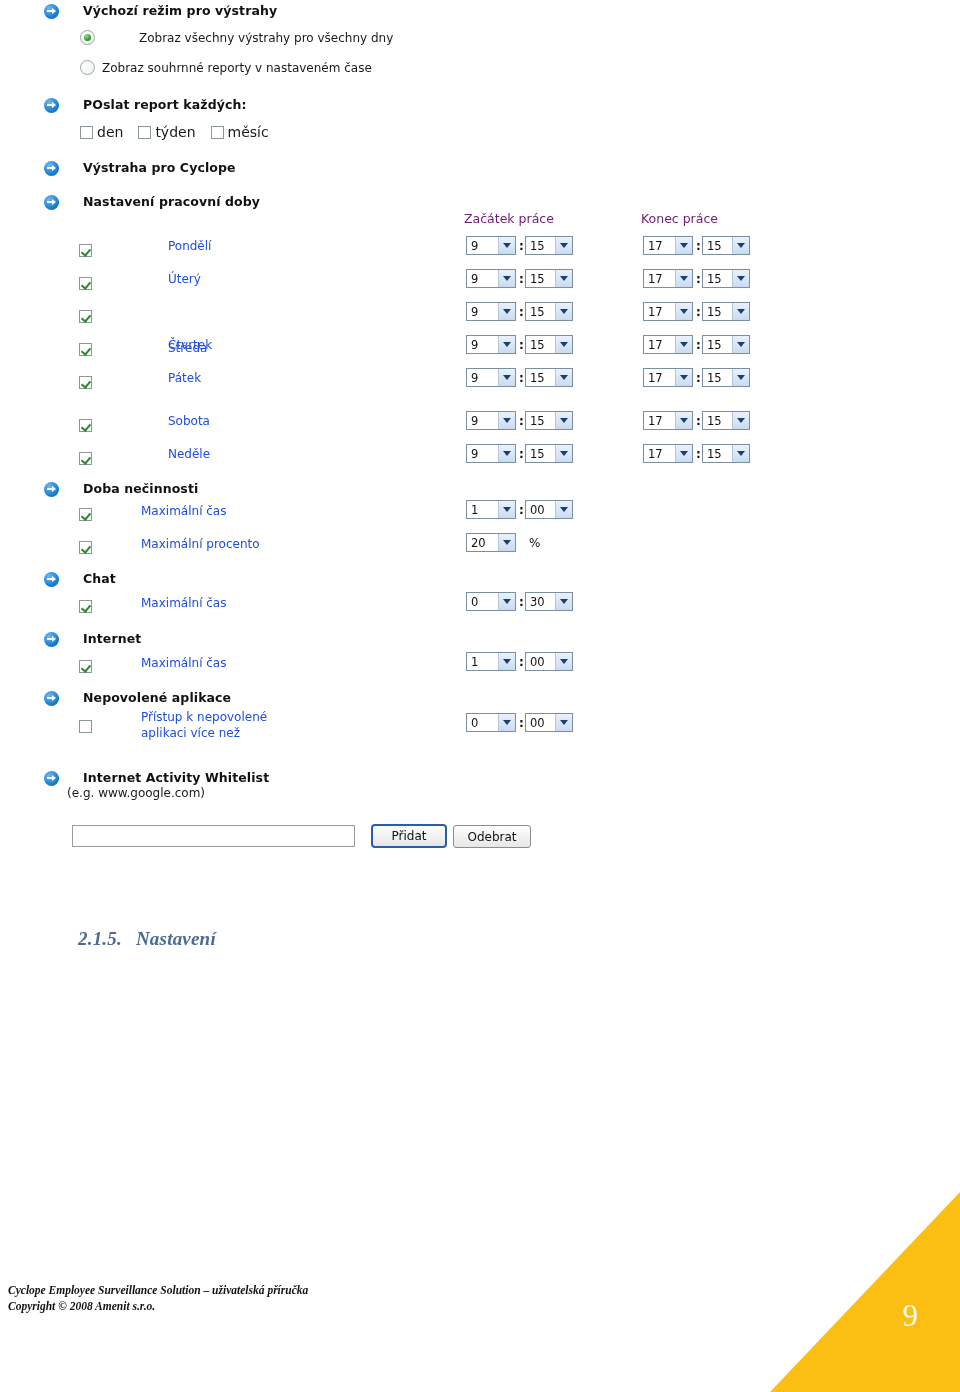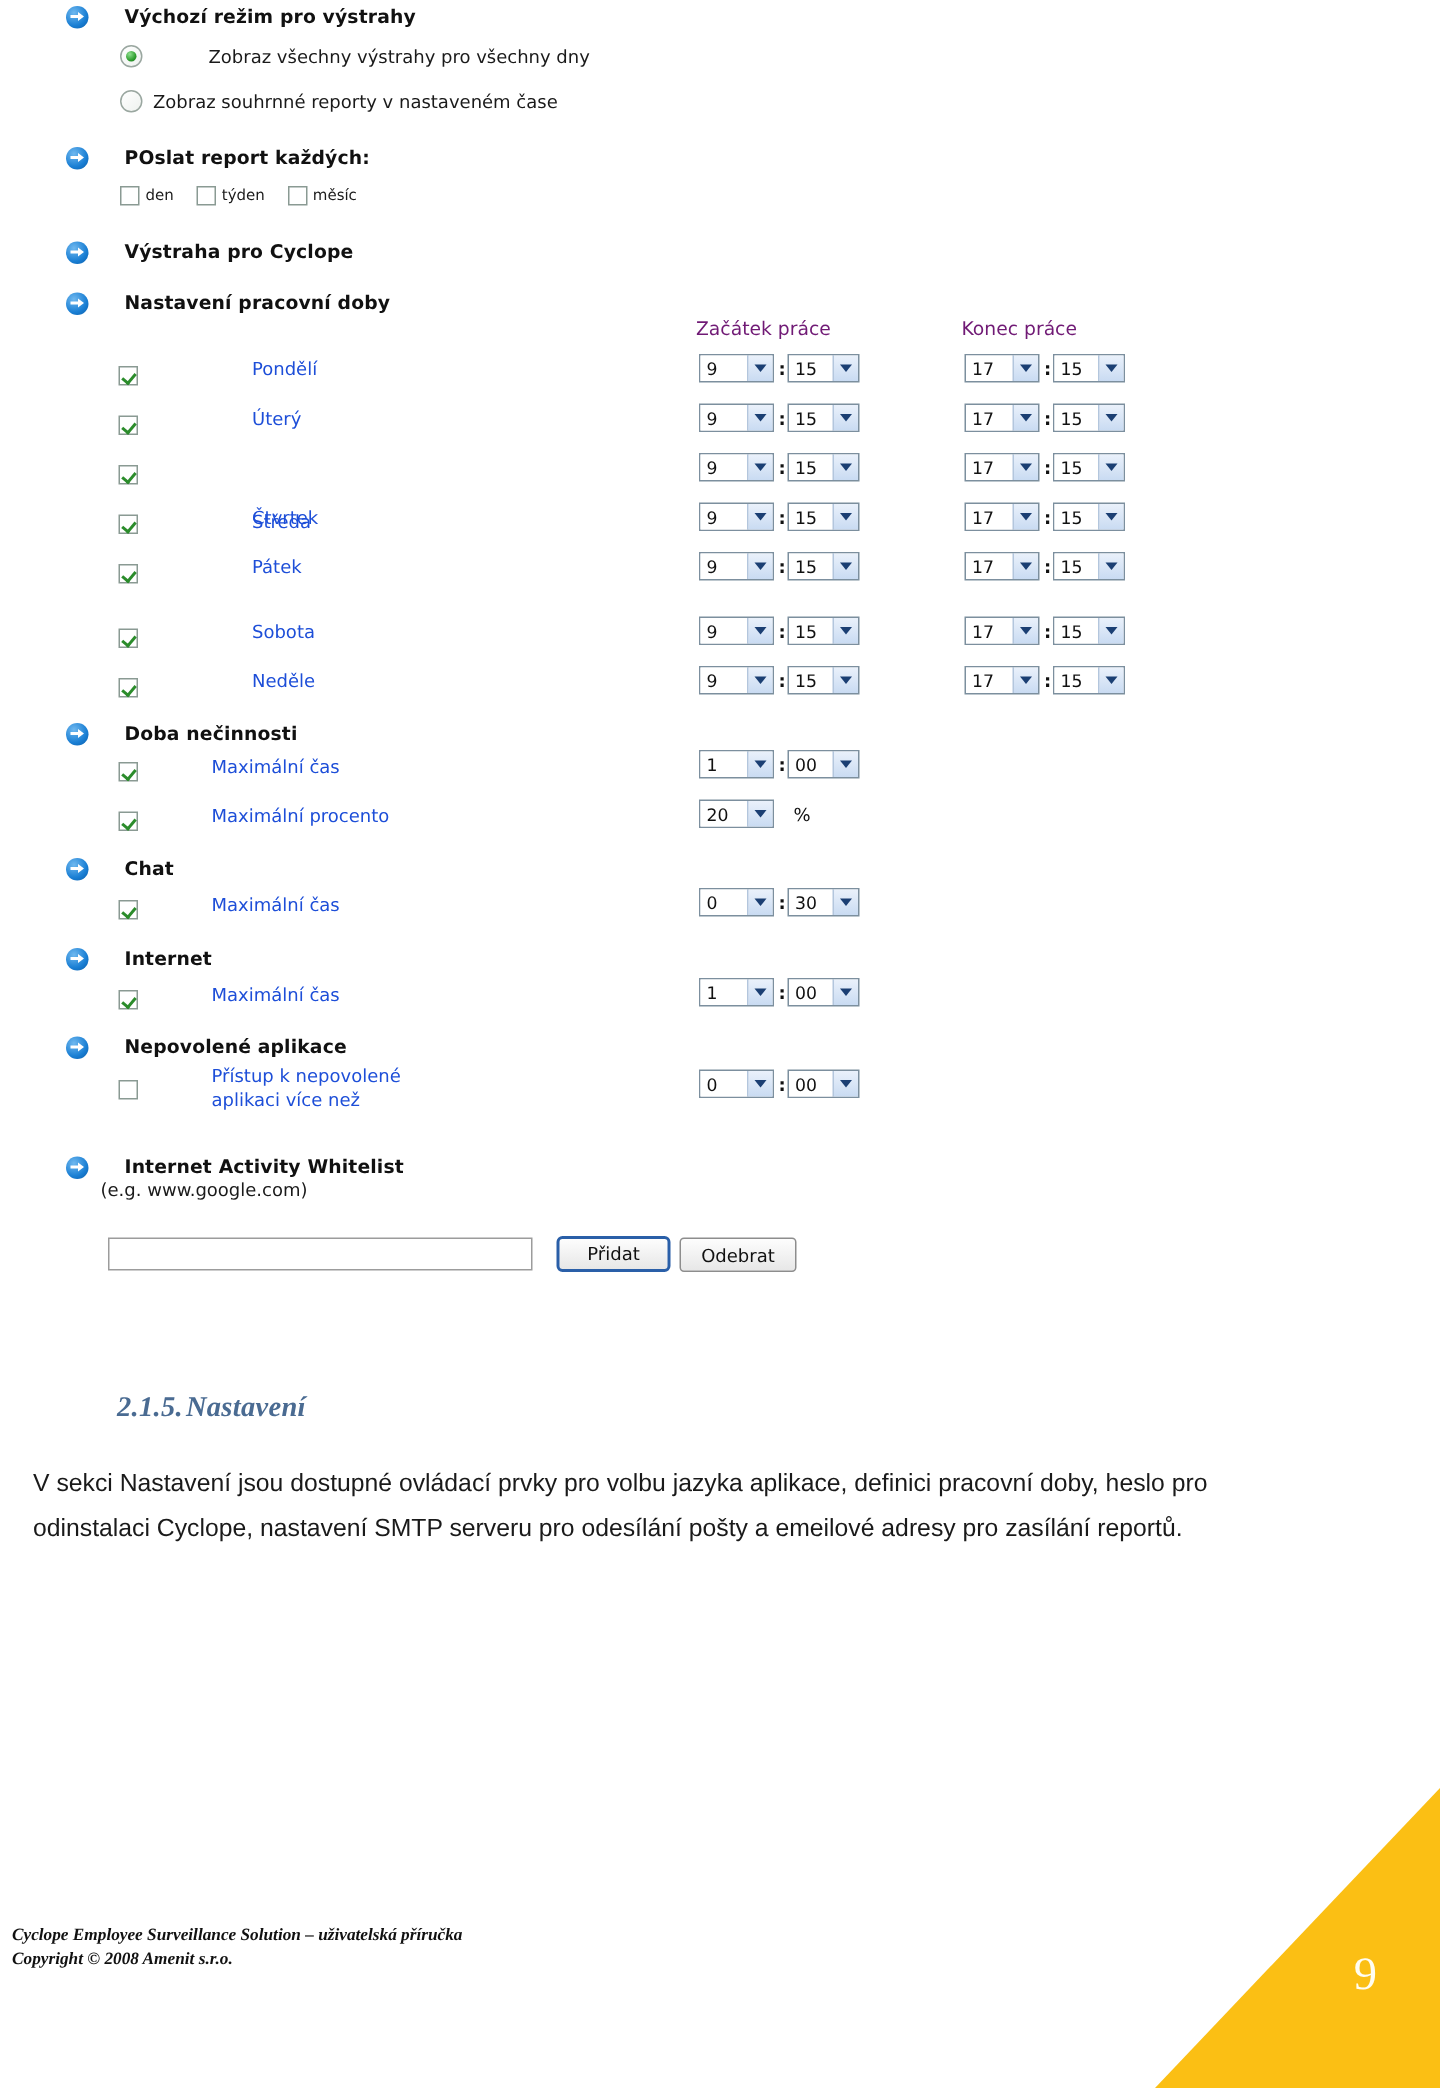--- a/index.html
+++ b/index.html
@@ -122,21 +122,21 @@
     gap: 7px;
     font-size: 12px;
     color: #1a1a1a;
   }
 
   .inline-cbx-group {
     position: absolute;
     display: flex;
     align-items: center;
     gap: 6px;
-    font-size: 10px;
+    font-size: 14px;
   }
   .inline-cbx-group .pair {
     display: flex;
     align-items: center;
     gap: 4px;
     margin-right: 9px;
   }
 
   
   .col-head {
@@ -241,21 +241,21 @@
     position: absolute;
     left: 78px;
     top: 28px;
     font-family: "Liberation Serif", serif;
     font-style: italic;
     font-weight: bold;
     font-size: 19px;
     color: #4a6b92;
     letter-spacing: 0.2px;
   }
-  .doc-heading .num { margin-right: 2px; }
+  .doc-heading .num { margin-right: 14px; }
   .doc-para {
     position: absolute;
     left: 22px;
     top: 74px;
     width: 820px;
     font-family: "Liberation Sans", sans-serif;
     font-size: 16.5px;
     line-height: 30px;
     color: #1a1a1a;
   }
@@ -645,21 +645,20 @@
   </div>
   <div class="btn primary" style="left:371px; top:824px; width:76px; height:24px;">Přidat</div>
   <div class="btn" style="left:453px; top:825px; width:78px; height:23px;">Odebrat</div>
 </div>
 
 <div id="doc-body">
   <div class="doc-heading">
     <span class="num">2.1.5.</span><span>Nastavení</span>
   </div>
 
-  <div class="doc-para">V sekci Nastavení jsou dostupné ovládací prvky pro volbu jazyka aplikace, definici pracovní doby, heslo pro odinstalaci Cyclope, nastavení SMTP serveru pro odesílání pošty a emeilové adresy pro zasílání reportů.</div>
 
   <div class="footer-lines">
     <div>Cyclope Employee Surveillance Solution – uživatelská příručka</div>
     <div>Copyright © 2008 Amenit s.r.o.</div>
   </div>
 
   <div class="page-corner"></div>
   <div class="page-num">9</div>
 </div>
 

